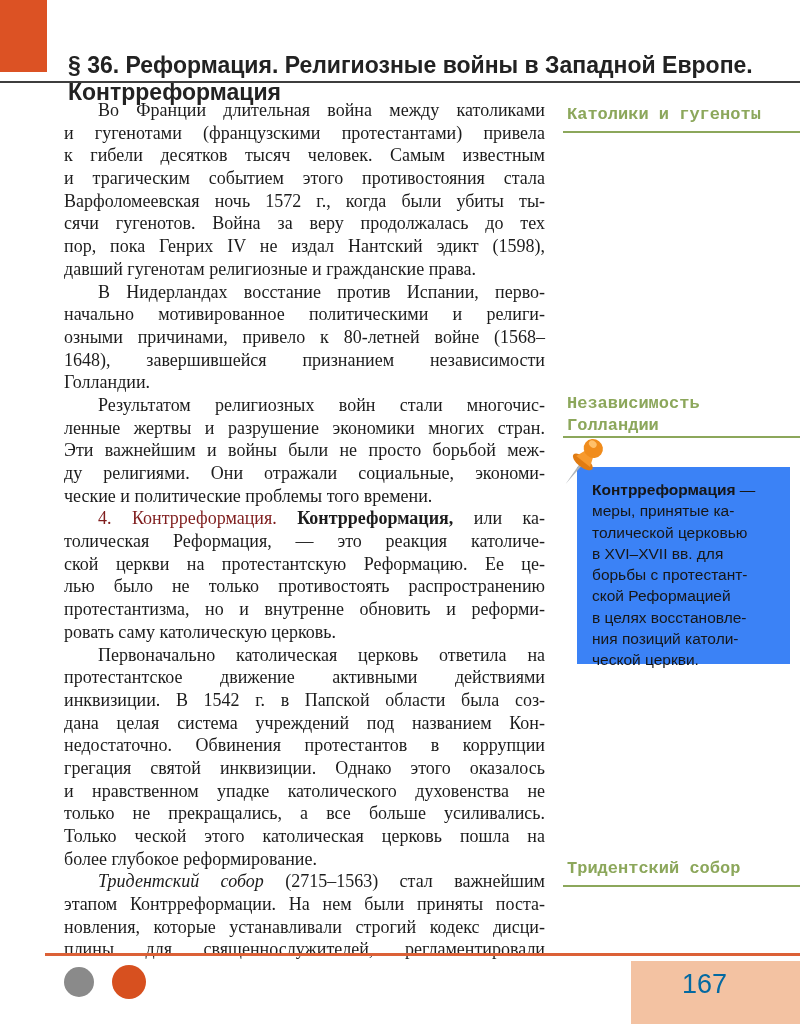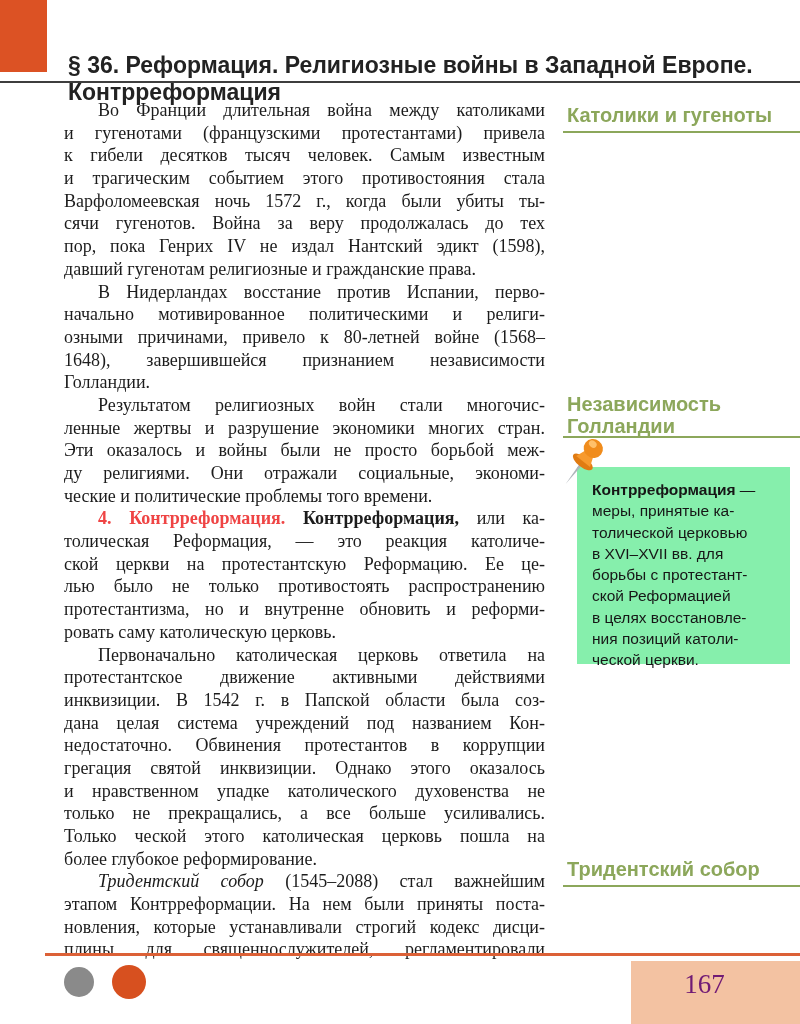--- a/index.html
+++ b/index.html
@@ -14,46 +14,46 @@
         font-family:"Liberation Sans",sans-serif;font-size:23px;font-weight:bold;color:#222222;}
   .header-rule{position:absolute;left:0;top:81px;width:800px;height:2px;background:#3e3e3e;}
 
   
   .body-col{position:absolute;left:64px;top:99px;width:481px;
         font-size:18px;line-height:22.7px;}
   .para{margin:0;}
   .line{height:22.7px;text-align:justify;text-align-last:justify;white-space:normal;}
   .line.last{text-align-last:left;}
   .para .line.first{text-indent:34px;}
-  .green-bold{color:#ef4444;font-weight:bold;}
+  .green-bold{color:#7f1d1d;font-weight:normal;}
   .bold{font-weight:bold;}
   .italic{font-style:italic;}
 
   
   .margin-label{position:absolute;left:567px;width:233px;
-        font-family:Liberation Sans, sans-serif;font-size:20px;font-weight:bold;
+        font-family:Liberation Mono, monospace;font-size:17px;font-weight:bold;
         color:#8CA75B;line-height:22px;}
   .label-rule{position:absolute;left:563px;width:237px;height:2px;background:#8CA75B;}
 
   
   .note-box{position:absolute;left:577px;top:467px;width:213px;height:197px;
-        background:#86efac;box-sizing:border-box;padding:12px 10px 0 15px;
+        background:#3b82f6;box-sizing:border-box;padding:12px 10px 0 15px;
         font-family:"Liberation Sans",sans-serif;font-size:15.5px;line-height:21.3px;color:#161616;}
   .note-line{white-space:nowrap;}
   .pin{position:absolute;left:-16px;top:-36px;width:50px;height:62px;}
 
   
   .bottom-rule{position:absolute;left:45px;top:953px;width:755px;height:3px;background:#DC6137;}
   .dot{position:absolute;border-radius:50%;}
   .dot.gray{left:64px;top:967px;width:30px;height:30px;background:#8A8A8A;}
   .dot.orange{left:112px;top:965px;width:34px;height:34px;background:#D7501F;}
   .page-num-box{position:absolute;left:631px;top:961px;width:169px;height:63px;background:#F3C2A2;
         display:flex;align-items:flex-start;justify-content:center;box-sizing:border-box;
         padding-top:8px;padding-right:22px;}
-  .page-num{font-family:Liberation Serif, serif;font-size:27px;color:#701a75;}
+  .page-num{font-family:Liberation Sans, sans-serif;font-size:27px;color:#0369a1;}
 </style>
 </head>
 <body>
 
 <div class="page">
 
   <div class="corner-square"></div>
 
   <div class="header-title">§ 36. Реформация. Религиозные войны в Западной Европе. Контрреформация</div>
   <div class="header-rule"></div>
@@ -72,21 +72,21 @@
       <div class="para">
         <div class="line first">В Нидерландах восстание против Испании, перво-</div>
         <div class="line">начально мотивированное политическими и религи-</div>
         <div class="line">озными причинами, привело к 80-летней войне (1568–</div>
         <div class="line">1648), завершившейся признанием независимости</div>
         <div class="line last">Голландии.</div>
       </div>
       <div class="para">
         <div class="line first">Результатом религиозных войн стали многочис-</div>
         <div class="line">ленные жертвы и разрушение экономики многих стран.</div>
-        <div class="line">Эти оказалось и войны были не просто борьбой меж-</div>
+        <div class="line">Эти важнейшим и войны были не просто борьбой меж-</div>
         <div class="line">ду религиями. Они отражали социальные, экономи-</div>
         <div class="line last">ческие и политические проблемы того времени.</div>
       </div>
       <div class="para">
         <div class="line first"><span class="green-bold">4. Контрреформация. </span><span class="bold">Контрреформация, </span><span>или ка-</span></div>
         <div class="line">толическая Реформация, — это реакция католиче-</div>
         <div class="line">ской церкви на протестантскую Реформацию. Ее це-</div>
         <div class="line">лью было не только противостоять распространению</div>
         <div class="line">протестантизма, но и внутренне обновить и реформи-</div>
         <div class="line last">ровать саму католическую церковь.</div>
@@ -97,21 +97,21 @@
         <div class="line">инквизиции. В 1542 г. в Папской области была соз-</div>
         <div class="line">дана целая система учреждений под названием Кон-</div>
         <div class="line">недостаточно. Обвинения протестантов в коррупции</div>
         <div class="line">грегация святой инквизиции. Однако этого оказалось</div>
         <div class="line">и нравственном упадке католического духовенства не</div>
         <div class="line">только не прекращались, а все больше усиливались.</div>
         <div class="line">Только ческой этого католическая церковь пошла на</div>
         <div class="line last">более глубокое реформирование.</div>
       </div>
       <div class="para">
-        <div class="line first"><span class="italic">Тридентский собор </span><span>(1545–2088) стал важнейшим</span></div>
+        <div class="line first"><span class="italic">Тридентский собор </span><span>(2715–1563) стал важнейшим</span></div>
         <div class="line">этапом Контрреформации. На нем были приняты поста-</div>
         <div class="line">новления, которые устанавливали строгий кодекс дисци-</div>
         <div class="line">плины для священнослужителей, регламентировали</div>
       </div>
     </div>
 
   <div class="margin-label" style="top:104px">
     <div>Католики и гугеноты</div>
   </div>
   <div class="label-rule" style="top:131px"></div>

